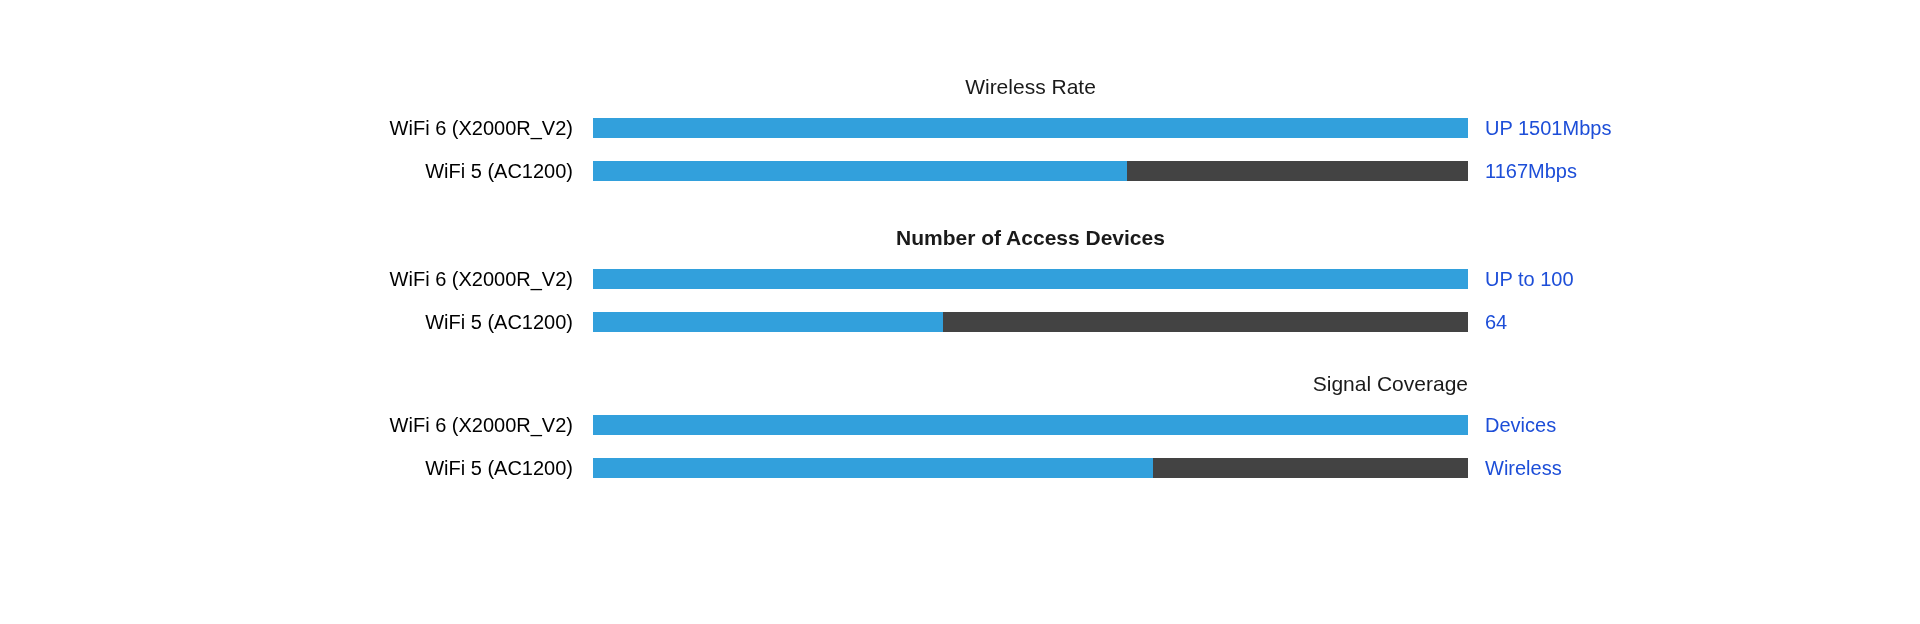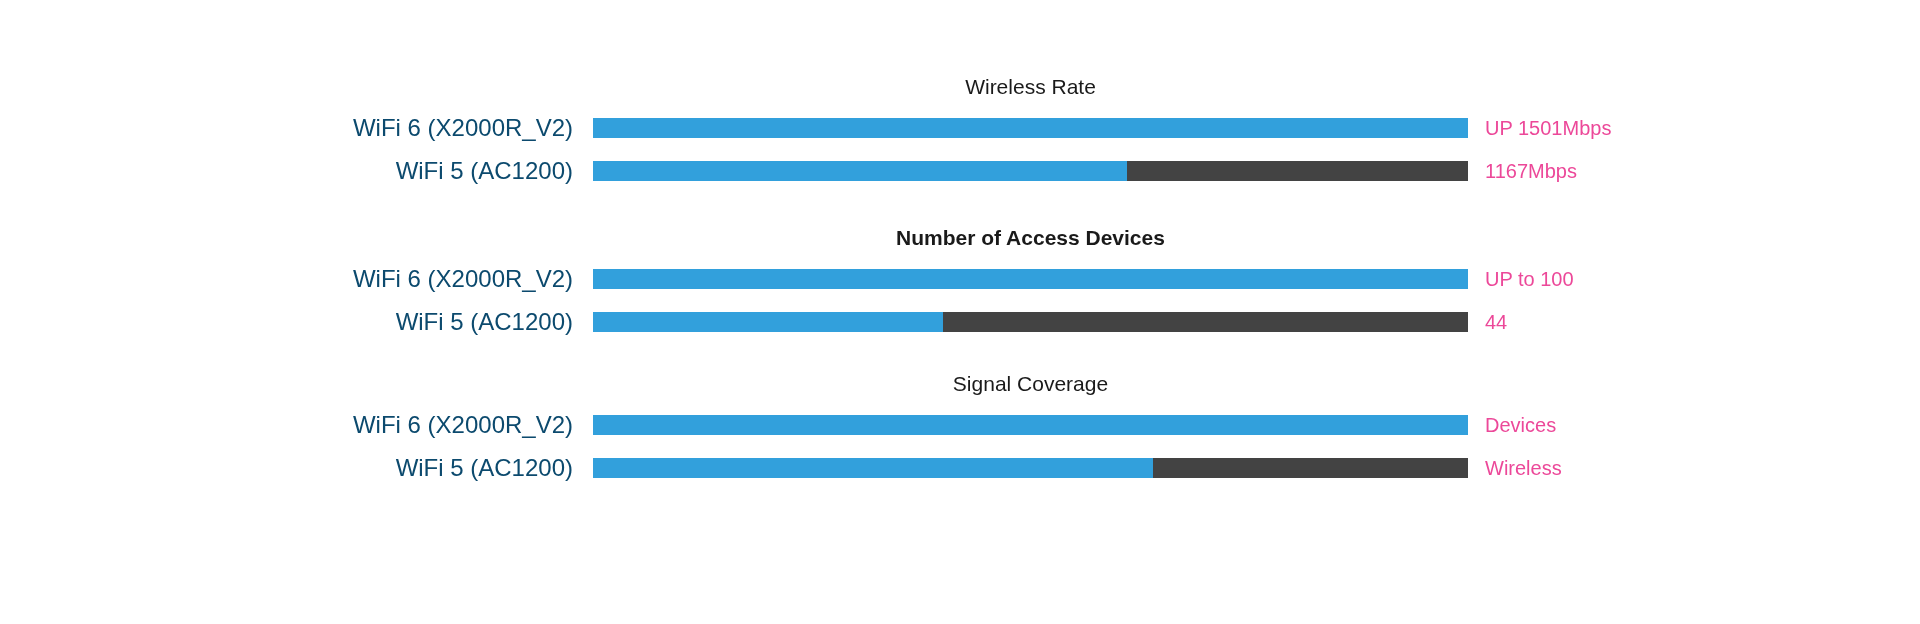--- a/index.html
+++ b/index.html
@@ -44,24 +44,24 @@
     left: 0;
     width: 1920px;
     height: 20px;
   }
 
   .row-label {
     position: absolute;
     left: 0;
     width: 548px;
     text-align: right;
-    font-size: 24px;
+    font-size: 20px;
     line-height: 20px;
     top: 0px;
-    color: #0c4a6e;
+    color: #000000;
     white-space: nowrap;
   }
 
   .bar-track {
     position: absolute;
     left: 568px;
     top: 0;
     width: 875px;
     height: 20px;
     background: transparent;
@@ -82,21 +82,21 @@
     height: 20px;
     background: #32a0dc;
   }
 
   .row-value {
     position: absolute;
     left: 1460px;
     top: 0px;
     font-size: 20px;
     line-height: 20px;
-    color: #ec4899;
+    color: #1d4ed8;
     white-space: nowrap;
   }
 </style>
 </head>
 <body>
 
 <div id="comparison-chart">
     <div class="chart-group" style="top: 96px;">
       <div class="group-title" style="top: -22px;">Wireless Rate</div>
       <div class="bar-row" style="top: 22px;">
@@ -125,25 +125,25 @@
           <div class="bar-fill" style="width: 875px; background: rgb(50, 160, 220);"></div>
         </div>
         <div class="row-value">UP to 100</div>
       </div>
       <div class="bar-row" style="top: 65px;">
         <div class="row-label">WiFi 5 (AC1200)</div>
         <div class="bar-track">
           <div class="bar-remainder" style="width: 875px; background: rgb(67, 67, 67);"></div>
           <div class="bar-fill" style="width: 350px; background: rgb(50, 160, 220);"></div>
         </div>
-        <div class="row-value">44</div>
+        <div class="row-value">64</div>
       </div>
     </div>
     <div class="chart-group" style="top: 393px;">
-      <div class="group-title" style="top: -22px;">Signal Coverage</div>
+      <div class="group-title" style="top: -22px; text-align: right;">Signal Coverage</div>
       <div class="bar-row" style="top: 22px;">
         <div class="row-label">WiFi 6 (X2000R_V2)</div>
         <div class="bar-track">
           <div class="bar-remainder" style="width: 0px; background: rgb(67, 67, 67);"></div>
           <div class="bar-fill" style="width: 875px; background: rgb(50, 160, 220);"></div>
         </div>
         <div class="row-value">Devices</div>
       </div>
       <div class="bar-row" style="top: 65px;">
         <div class="row-label">WiFi 5 (AC1200)</div>

